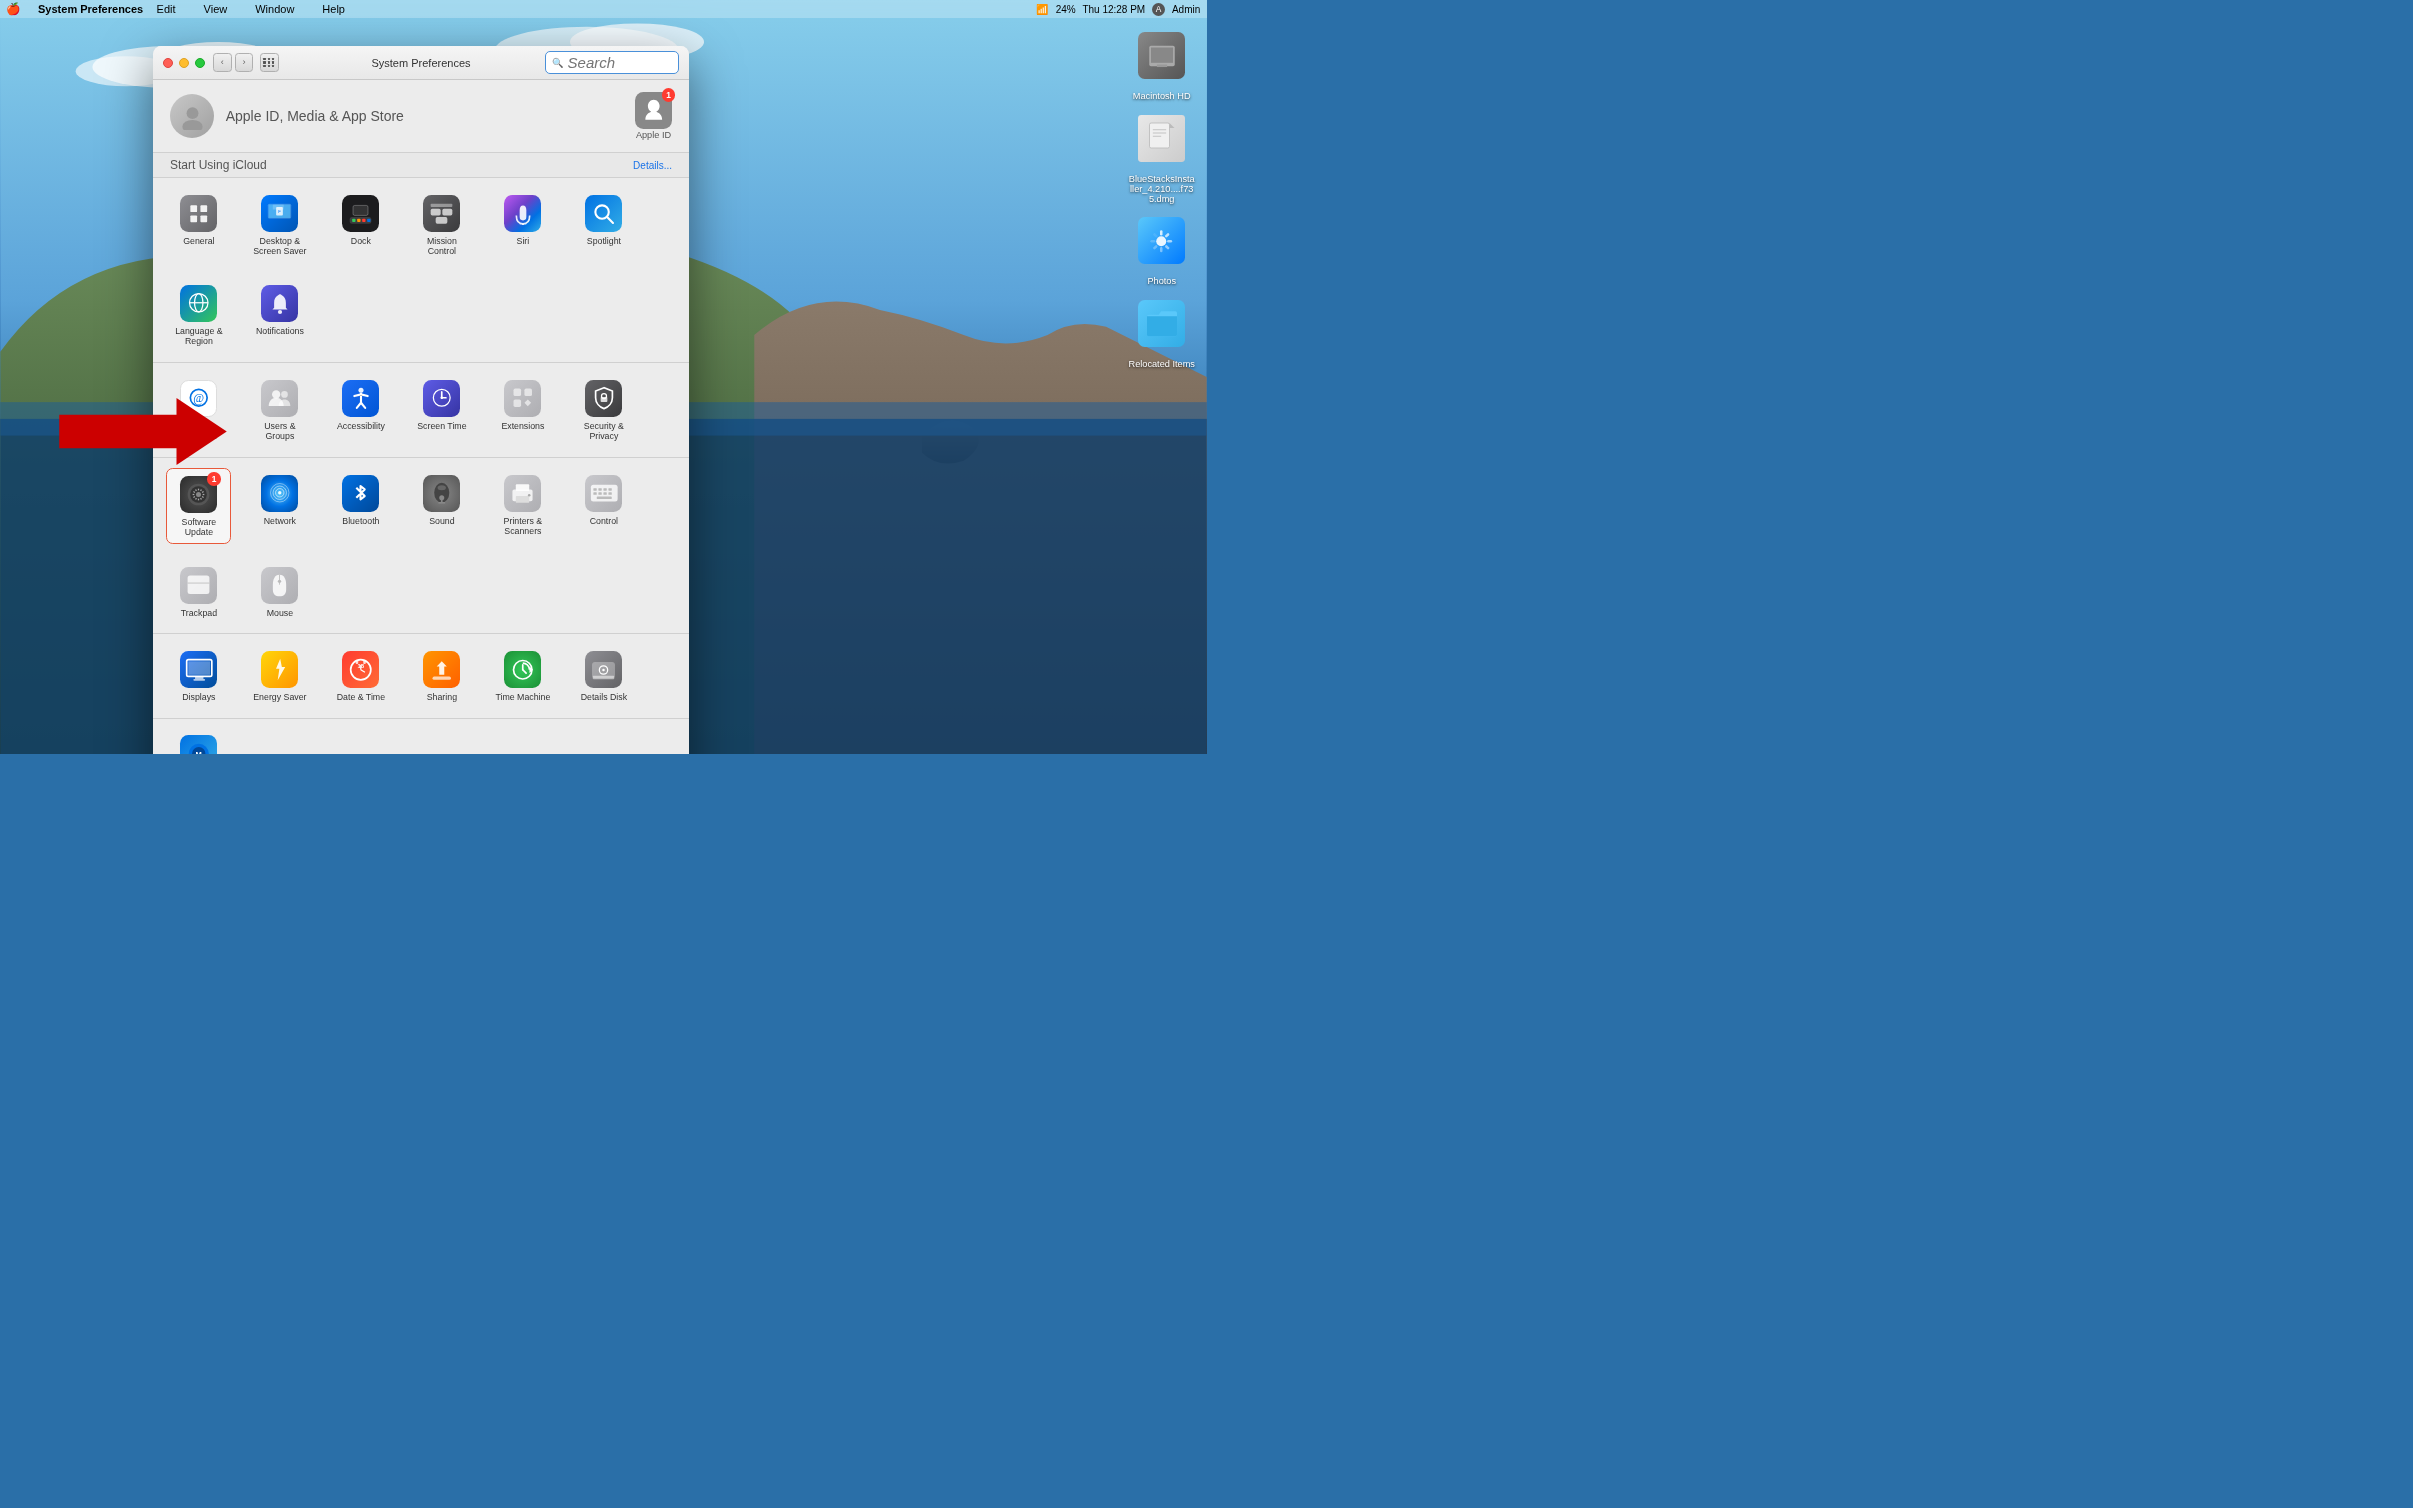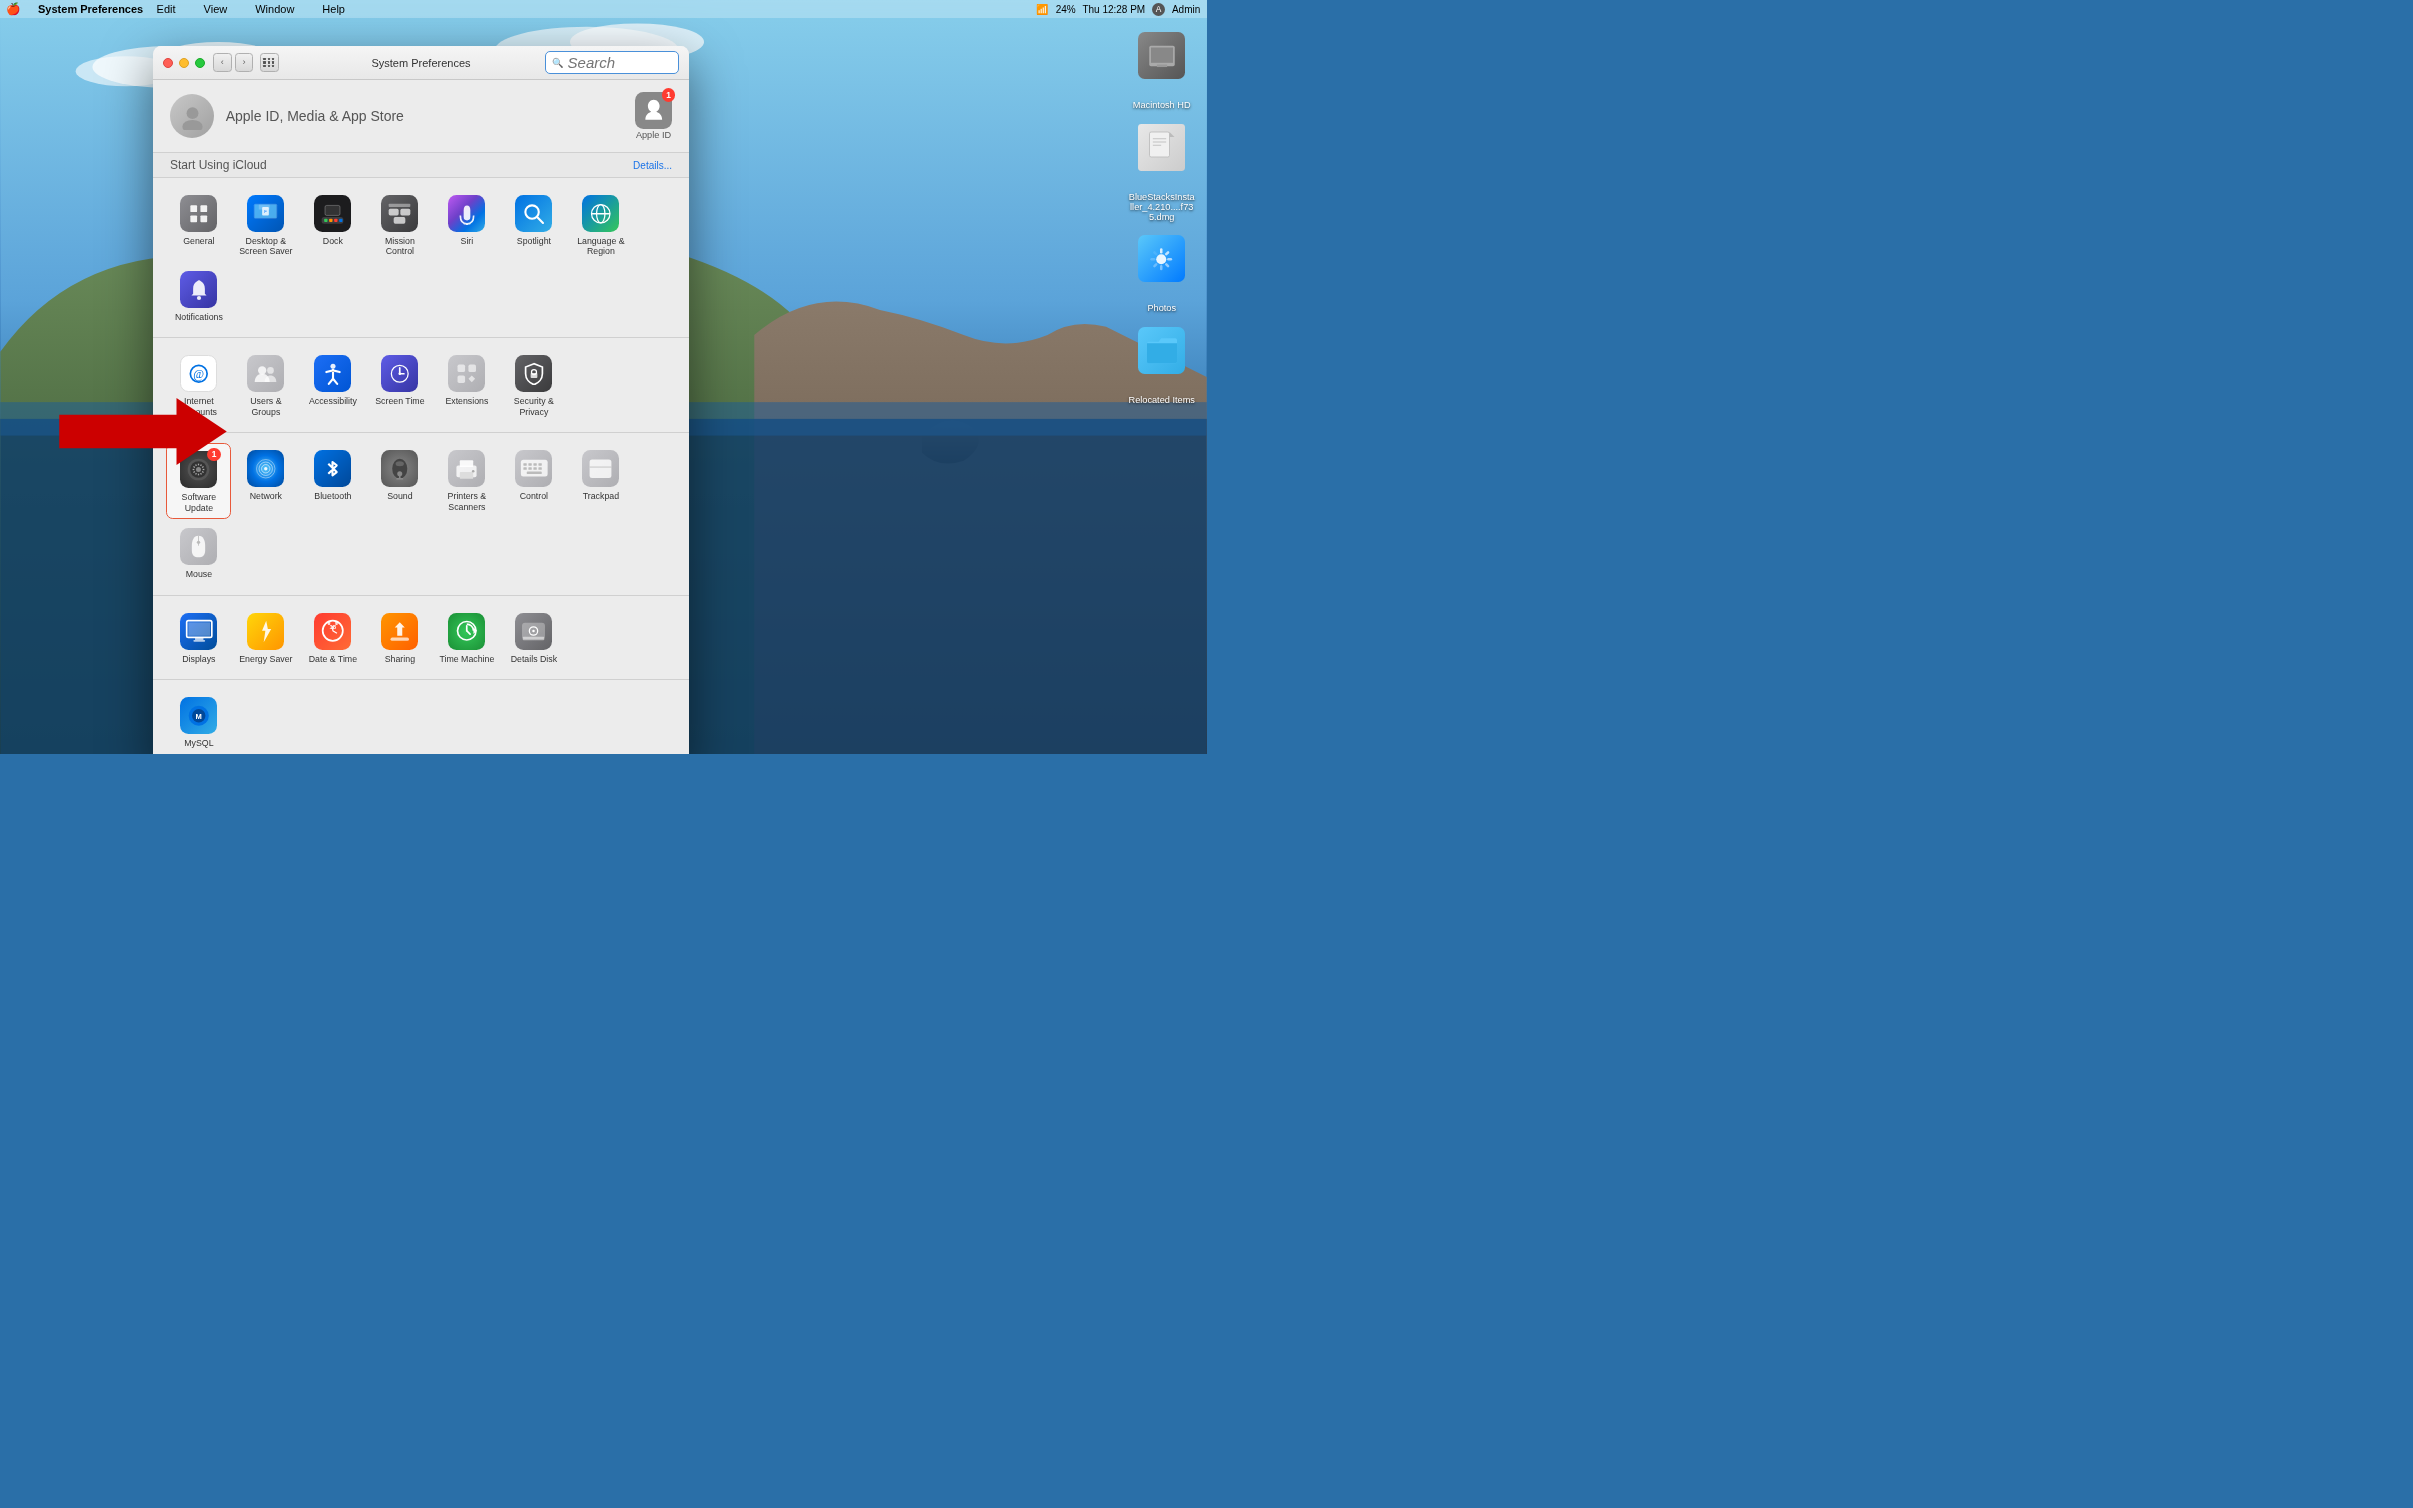--- a/index.html
+++ b/index.html
@@ -74,21 +74,21 @@
       right: 8.4px;
       display: flex;
       flex-direction: column;
       gap: 6.7px;
       align-items: center;
     }
     .desktop-icon {
       display: flex;
       flex-direction: column;
       align-items: center;
-      gap: 21px;
+      gap: 12px;
       cursor: pointer;
       padding: 3.4px;
     }
     .desktop-icon-img {
       width: 47px;
       height: 47px;
       border-radius: 8.4px;
       display: flex;
       align-items: center;
       justify-content: center;
@@ -318,21 +318,21 @@
     .prefs-section {
       padding: 10px 13.4px;
       border-bottom: 0.8px solid #d0d0d0;
     }
     .prefs-section:last-child {
       border-bottom: none;
     }
     .prefs-grid {
       display: flex;
       flex-wrap: wrap;
-      gap: 2px;
+      gap: 16px;
     }
     .pref-item {
       display: flex;
       flex-direction: column;
       align-items: center;
       width: 65px;
       padding: 6.7px 3.4px 5px;
       border-radius: 6.7px;
       cursor: pointer;
       gap: 4.2px;

